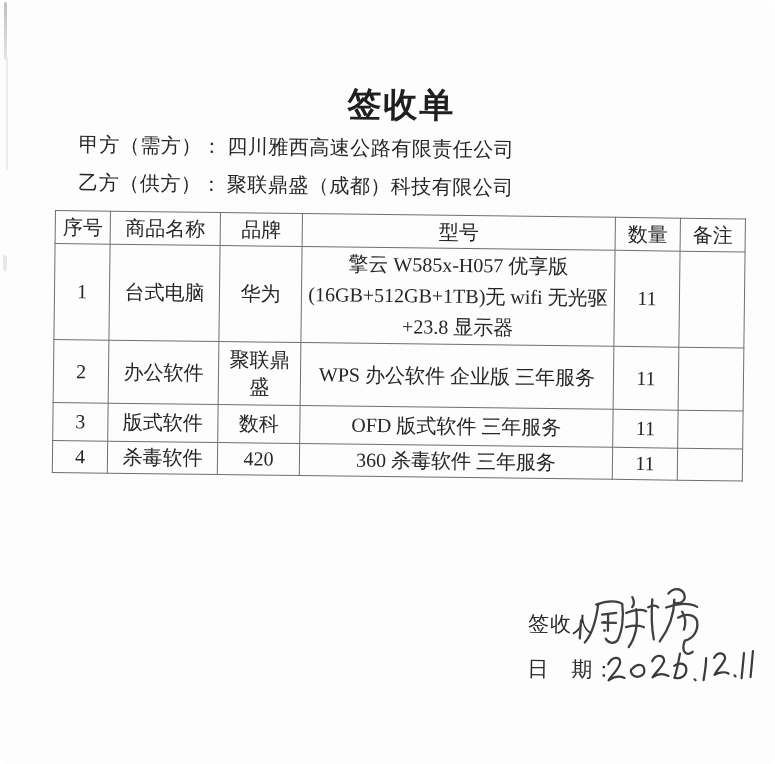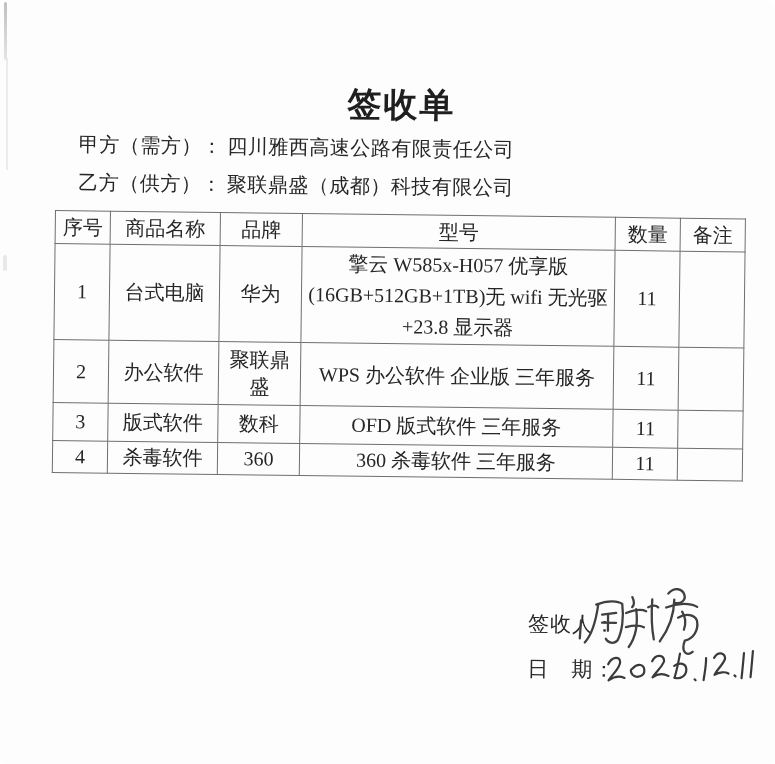--- a/index.html
+++ b/index.html
@@ -133,21 +133,21 @@
         <td>3</td>
         <td>版式软件</td>
         <td>数科</td>
         <td>OFD 版式软件 三年服务</td>
         <td class="qty">11</td>
         <td></td>
       </tr>
       <tr class="r4">
         <td>4</td>
         <td>杀毒软件</td>
-        <td>360</td>
+        <td>420</td>
         <td>360 杀毒软件 三年服务</td>
         <td class="qty">11</td>
         <td></td>
       </tr>
     </tbody>
       </table>
 
     <div class="signoff-label signer-label">签收人：</div>
 
     <span class="sr">周新耀</span>

